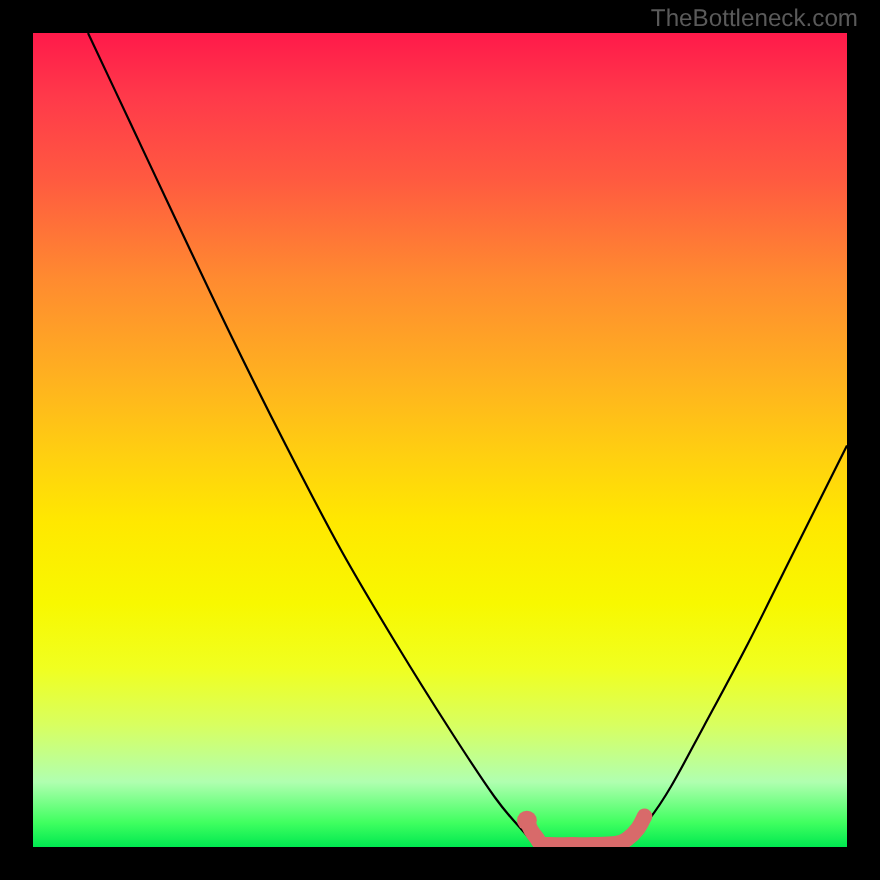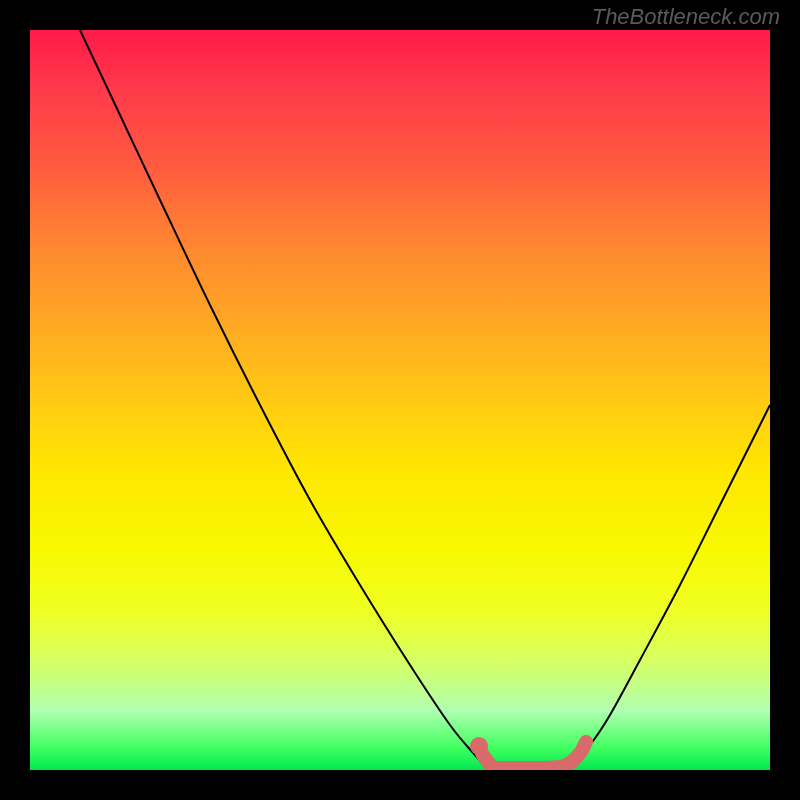--- a/index.html
+++ b/index.html
@@ -11,21 +11,20 @@
     font-family: Arial, sans-serif;
   }
   .watermark {
     position: absolute;
     top: 4px;
     right: 20px;
     color: #5a5a5a;
     font-size: 22px;
     font-weight: 500;
     z-index: 10;
-    font-style: italic;
   }
   .plot-area {
     position: absolute;
     left: 30px;
     top: 30px;
     width: 740px;
     height: 740px;
     overflow: hidden;
   }
   .gradient-bg {

